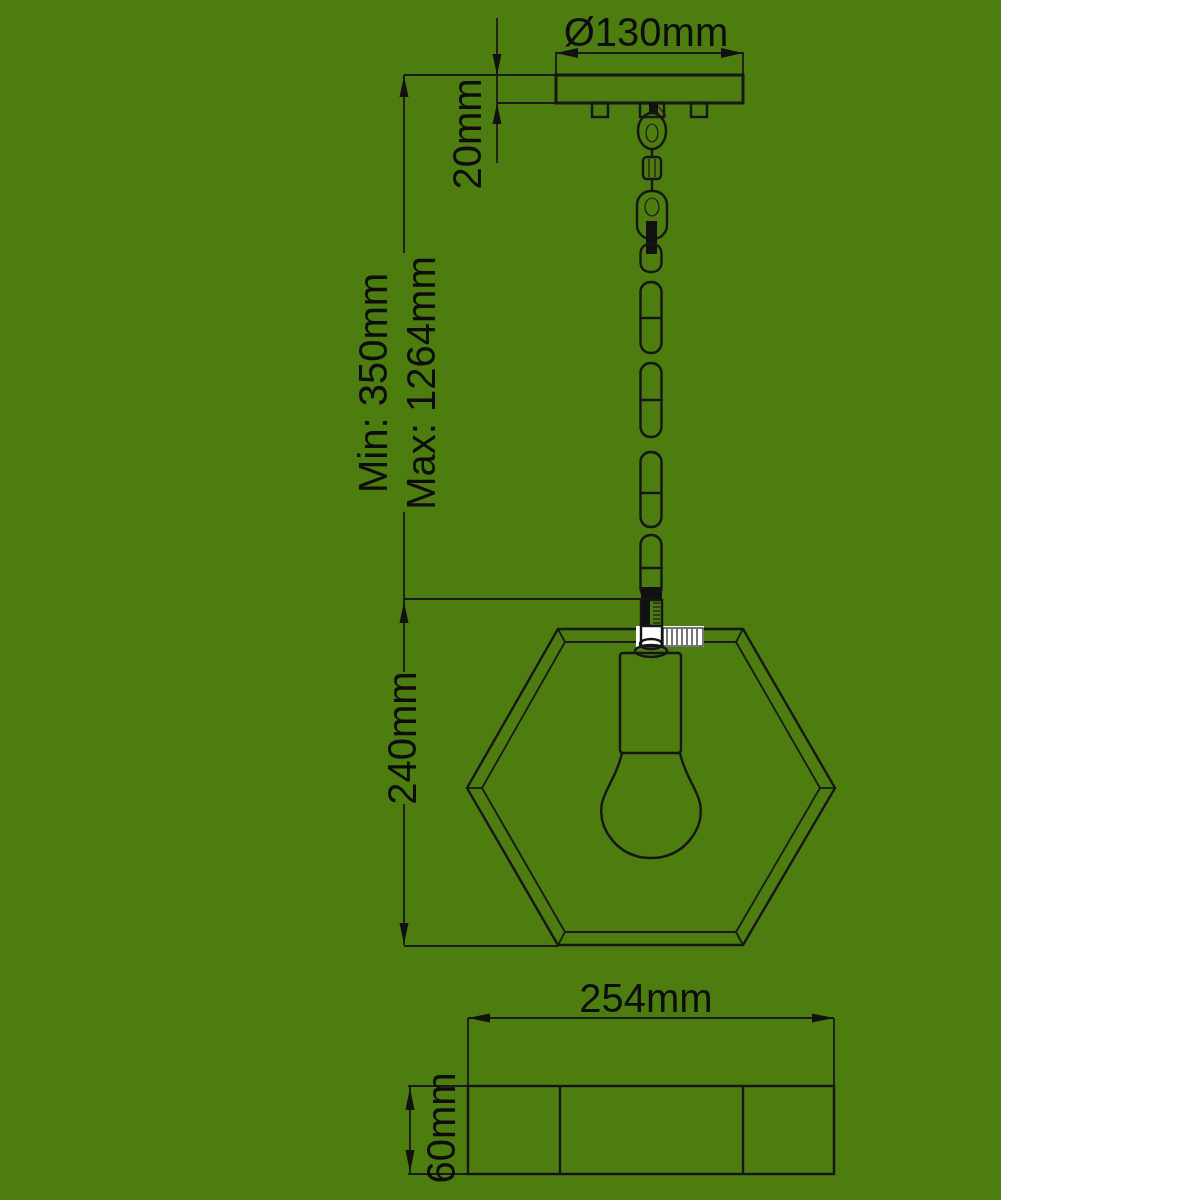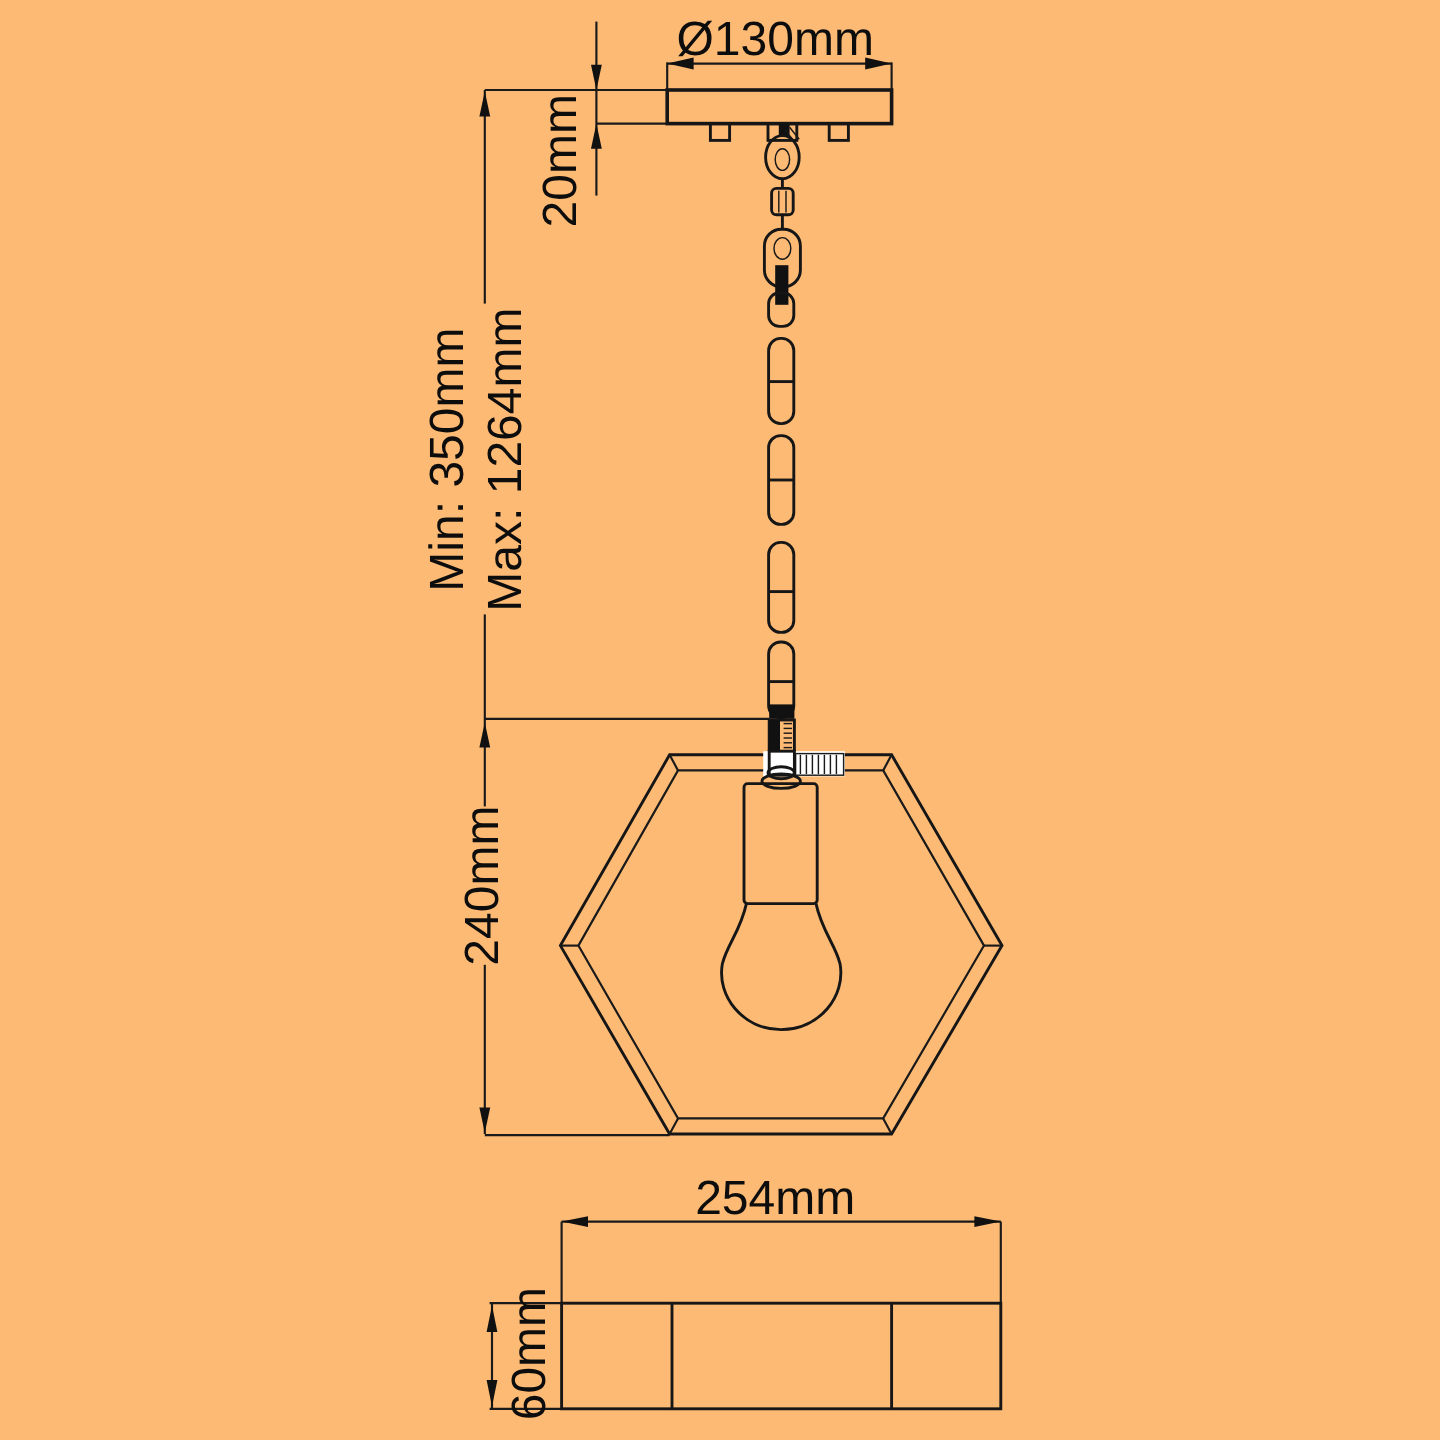--- a/index.html
+++ b/index.html
@@ -1,16 +1,16 @@
 <!DOCTYPE html>
 <html><head>
 <meta charset="utf-8">
 <style>
   html,body{margin:0;padding:0;background:#ffffff;}
-  .canvas{position:relative;width:1200px;height:1200px;background:#fdba74;overflow:hidden;}
+  .canvas{position:relative;width:1001px;height:1200px;background:#4d7c0f;overflow:hidden;}
   svg{display:block;}
   .dimtext{font-family:"Liberation Sans", sans-serif;font-size:40px;fill:#0d0d0d;}
   .thick{stroke:#161616;stroke-width:3;fill:none;}
   .med{stroke:#161616;stroke-width:2.4;fill:none;}
   .thin{stroke:#1a1a1a;stroke-width:1.8;fill:none;}
   .hair{stroke:#1a1a1a;stroke-width:1.2;fill:none;}
   .arrow{fill:#111111;stroke:none;}
   .blackfill{fill:#111111;stroke:none;}
   .whitefill{fill:#ffffff;stroke:none;}
 </style>

